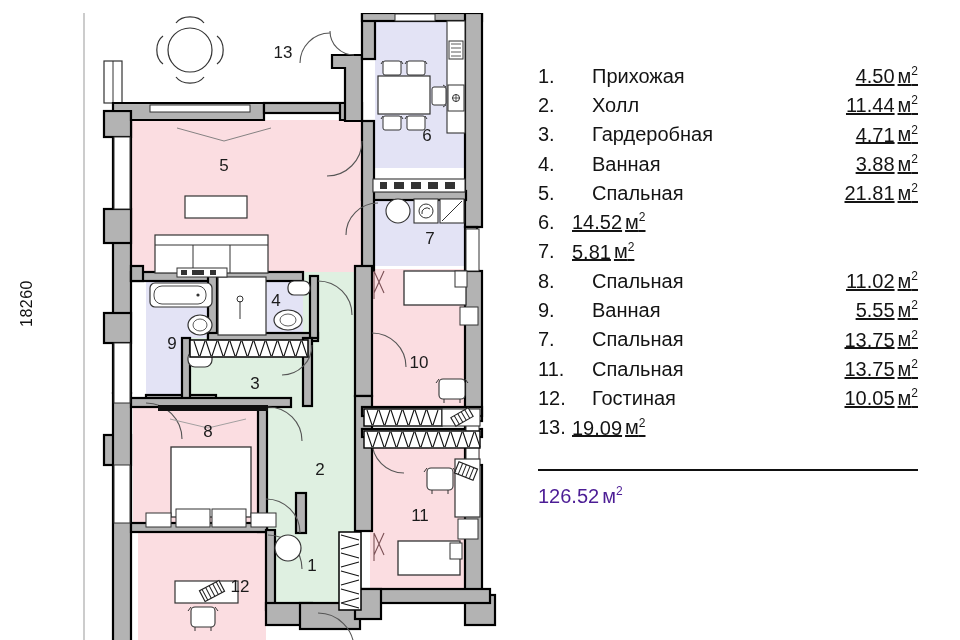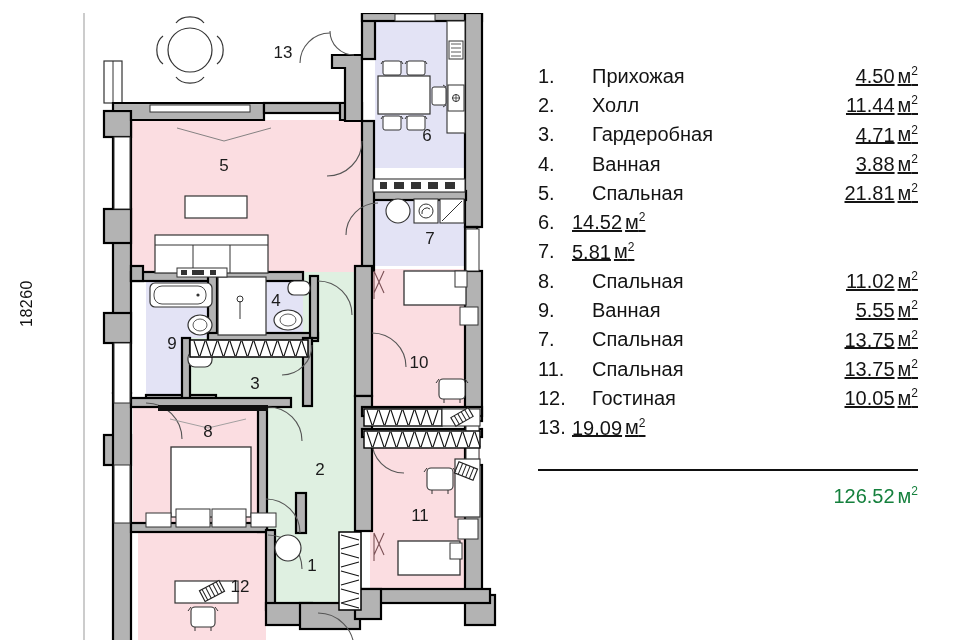--- a/index.html
+++ b/index.html
@@ -68,23 +68,23 @@
   #legend-rule {
     position: absolute;
     left: 538px; top: 469px;
     width: 380px; height: 0;
     border-top: 2.5px solid #111;
   }
   #legend-total {
     position: absolute;
     left: 538px; top: 484px;
     width: 380px;
-    text-align: right;
+    text-align: left;
     font-size: 20px;
-    color: #15803d;
+    color: #4c1d95;
     white-space: nowrap;
   }
 </style>
 </head>
 <body>
 
 <div id="root">
 
   <div id="plan-wrap">
     <svg id="plan-svg" width="530" height="640" viewBox="0 0 530 640" xmlns="http://www.w3.org/2000/svg">

